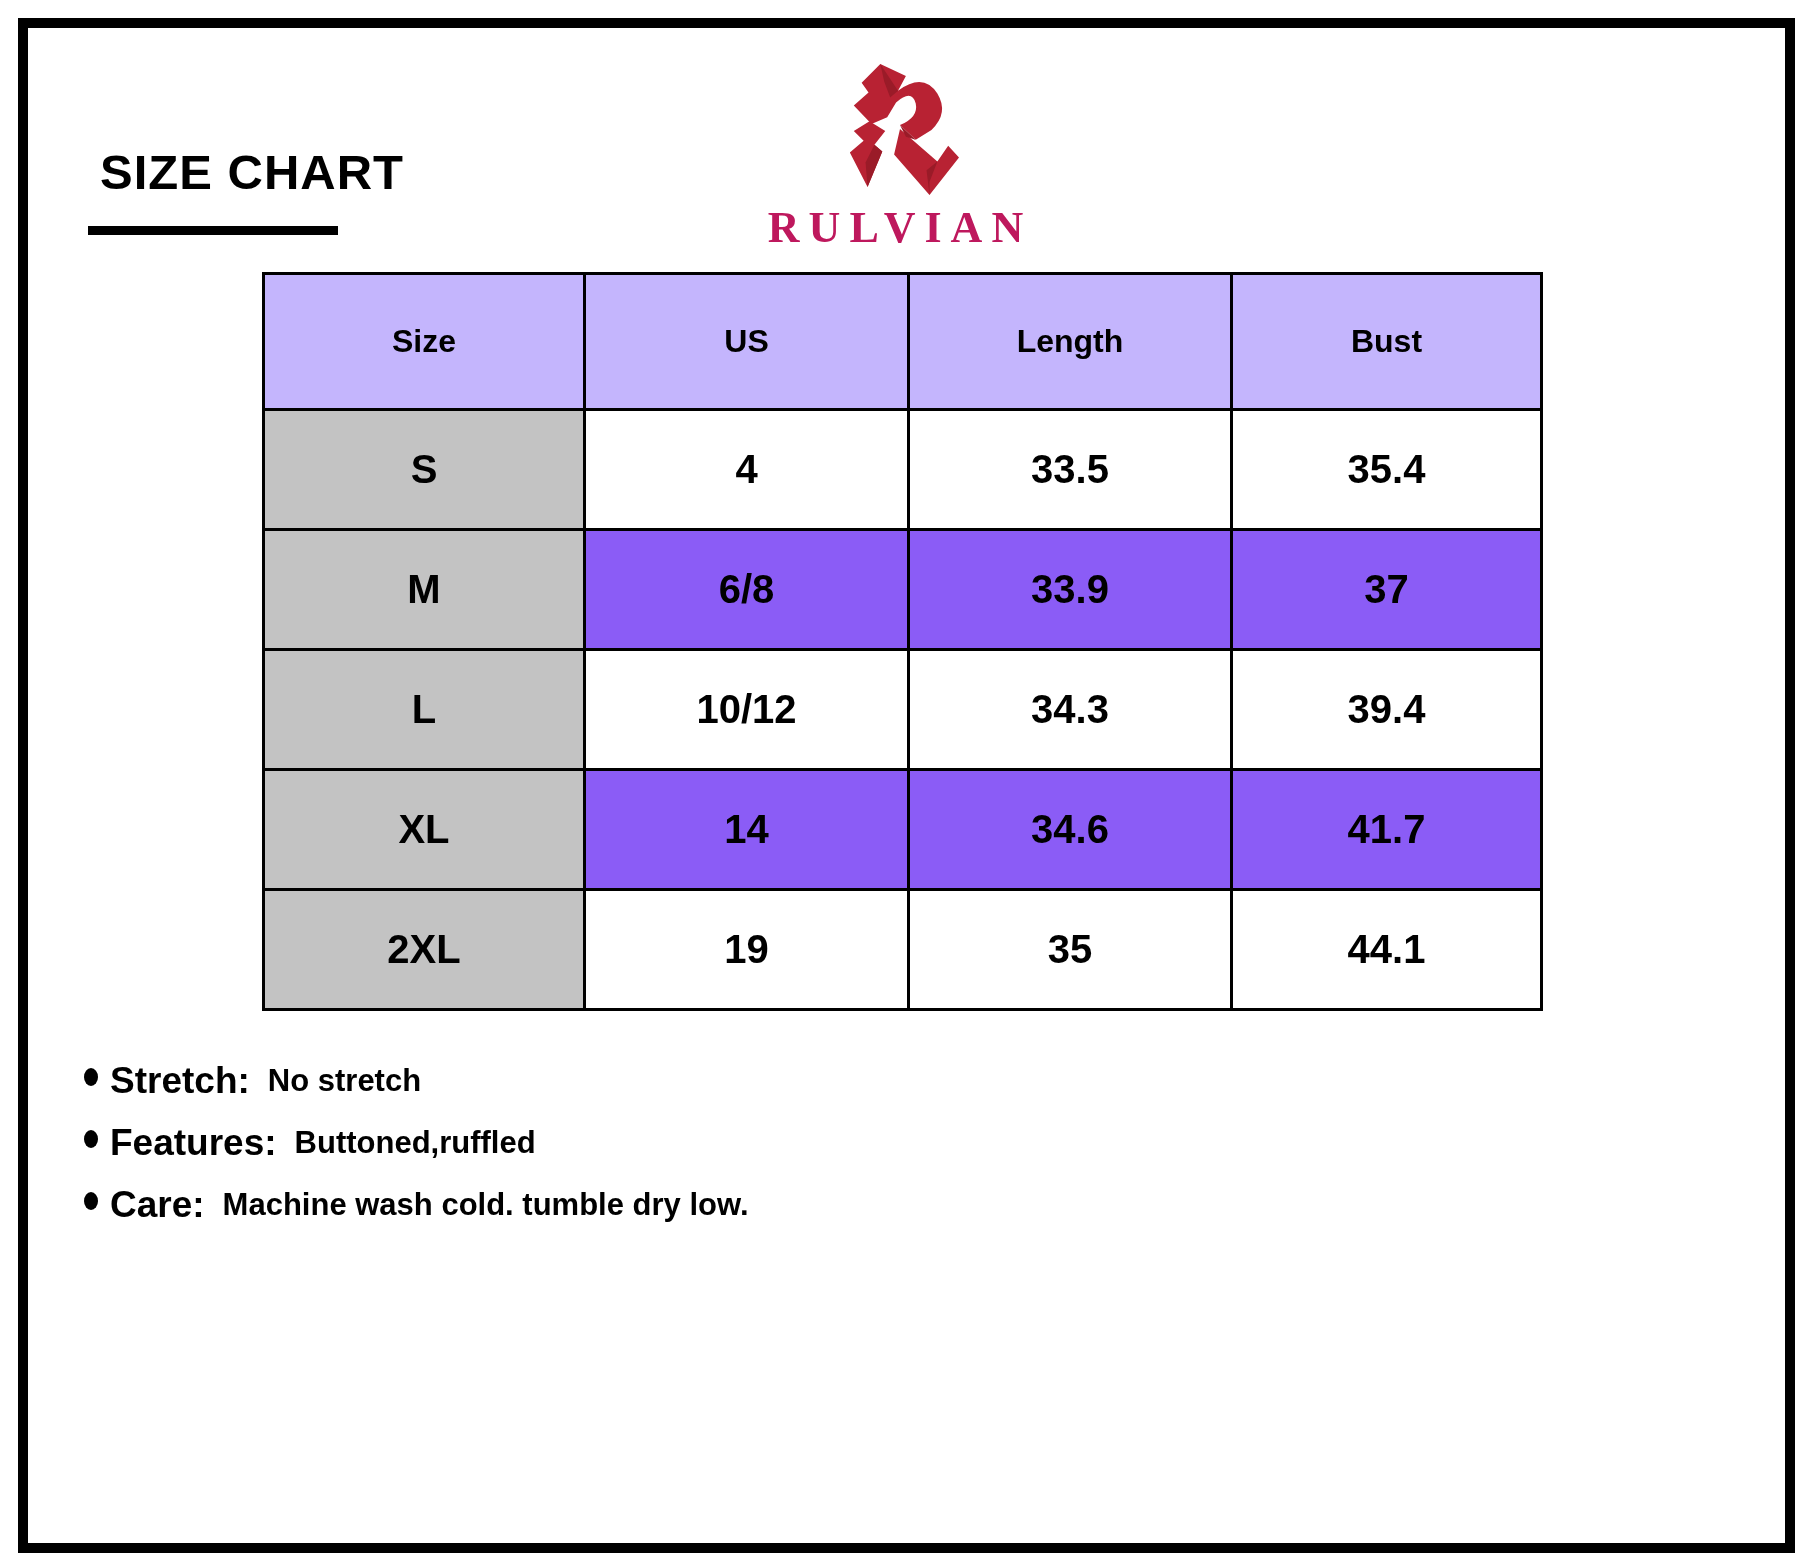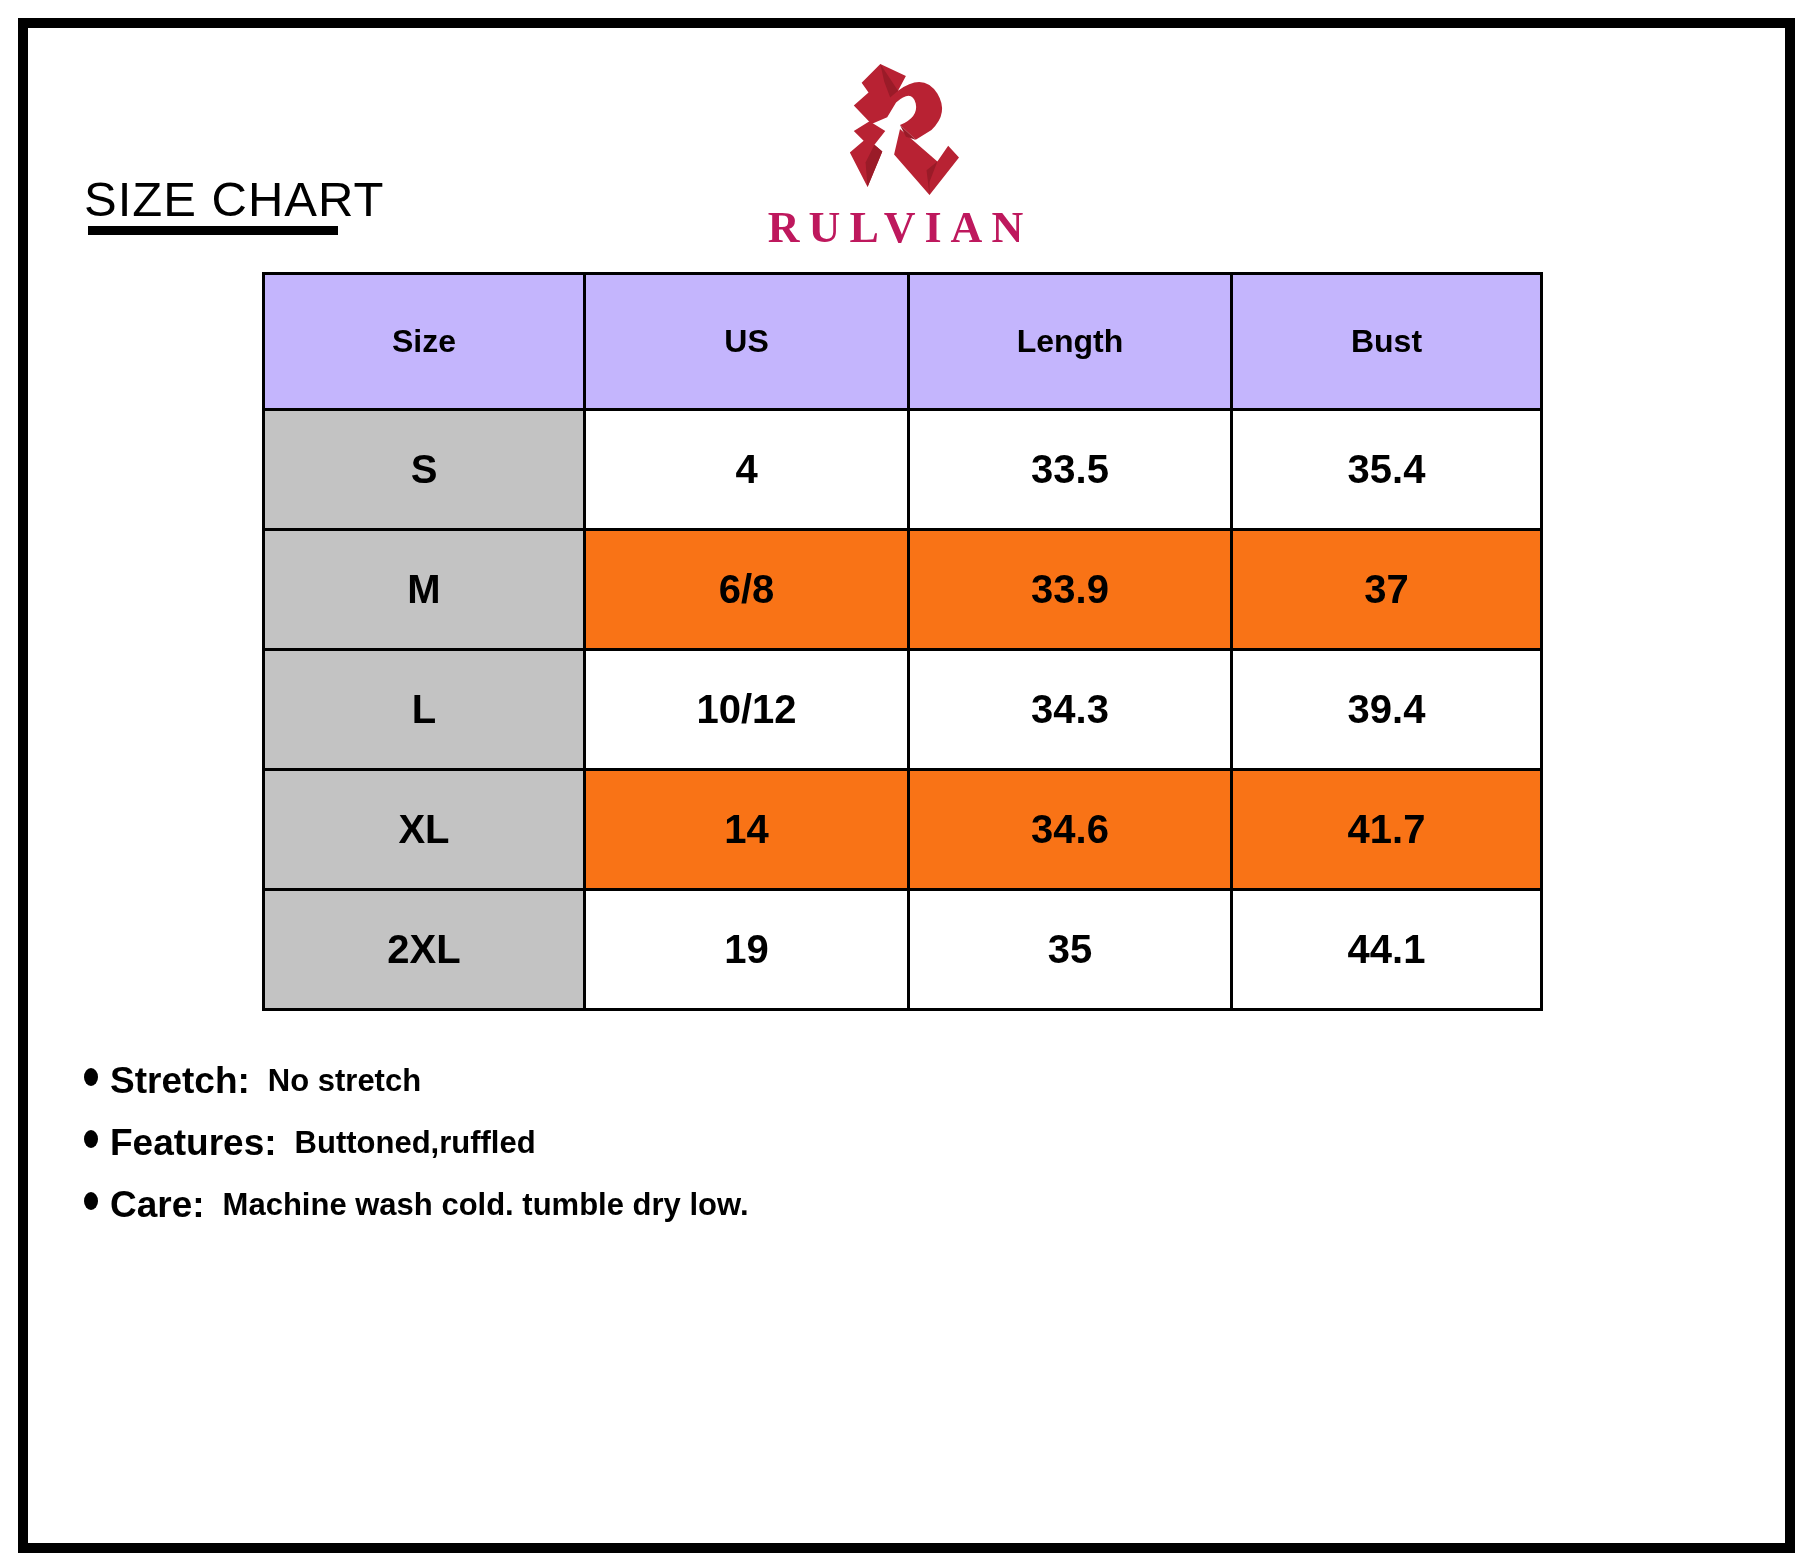--- a/index.html
+++ b/index.html
@@ -8,22 +8,22 @@
     font-family:"Liberation Sans", sans-serif;color:#000;
     -webkit-font-smoothing:antialiased;
   }
   
   .frame{
     position:absolute;left:18px;top:18px;width:1777px;height:1535px;
     border:10px solid #000;box-sizing:border-box;background:transparent;
   }
   
   .page-title{
-    position:absolute;left:84px;top:144px;
-    font-size:49px;font-weight:normal;letter-spacing:1px;margin-top:27px;
+    position:absolute;left:100px;top:144px;
+    font-size:49px;font-weight:bold;letter-spacing:1px;
   }
   .title-underline{
     position:absolute;left:88px;top:226px;width:250px;height:9px;background:#000;
   }
   
   .logo-wrap{
     position:absolute;left:0;top:60px;width:1800px;text-align:center;
   }
   .logo-mark{display:block;margin:0 auto;width:118px;height:138px;}
   .brand-wordmark{
@@ -40,21 +40,21 @@
     border:3px solid #000;text-align:center;vertical-align:middle;
     padding:0;box-sizing:border-box;
   }
   .size-table th{height:136px;font-size:32px;font-weight:bold;}
   .size-table td{height:120px;font-size:40px;font-weight:bold;}
   .col-size{width:321px;}
   .col-us{width:324px;}
   .col-length{width:323px;}
   .col-bust{width:310px;}
   .cell-gray{background:#c4b5fd;}
-  .row-light td{background:#f97316;}
+  .row-light td{background:#8b5cf6;}
   .row-white td{background:#FFFFFF;}
   .size-table td.cell-gray{background:#C3C3C3;}
   
   .details{
     position:absolute;left:84px;top:1050px;width:1400px;
   }
   .detail-item{
     display:flex;align-items:center;height:62px;
   }
   .bullet-dot{

